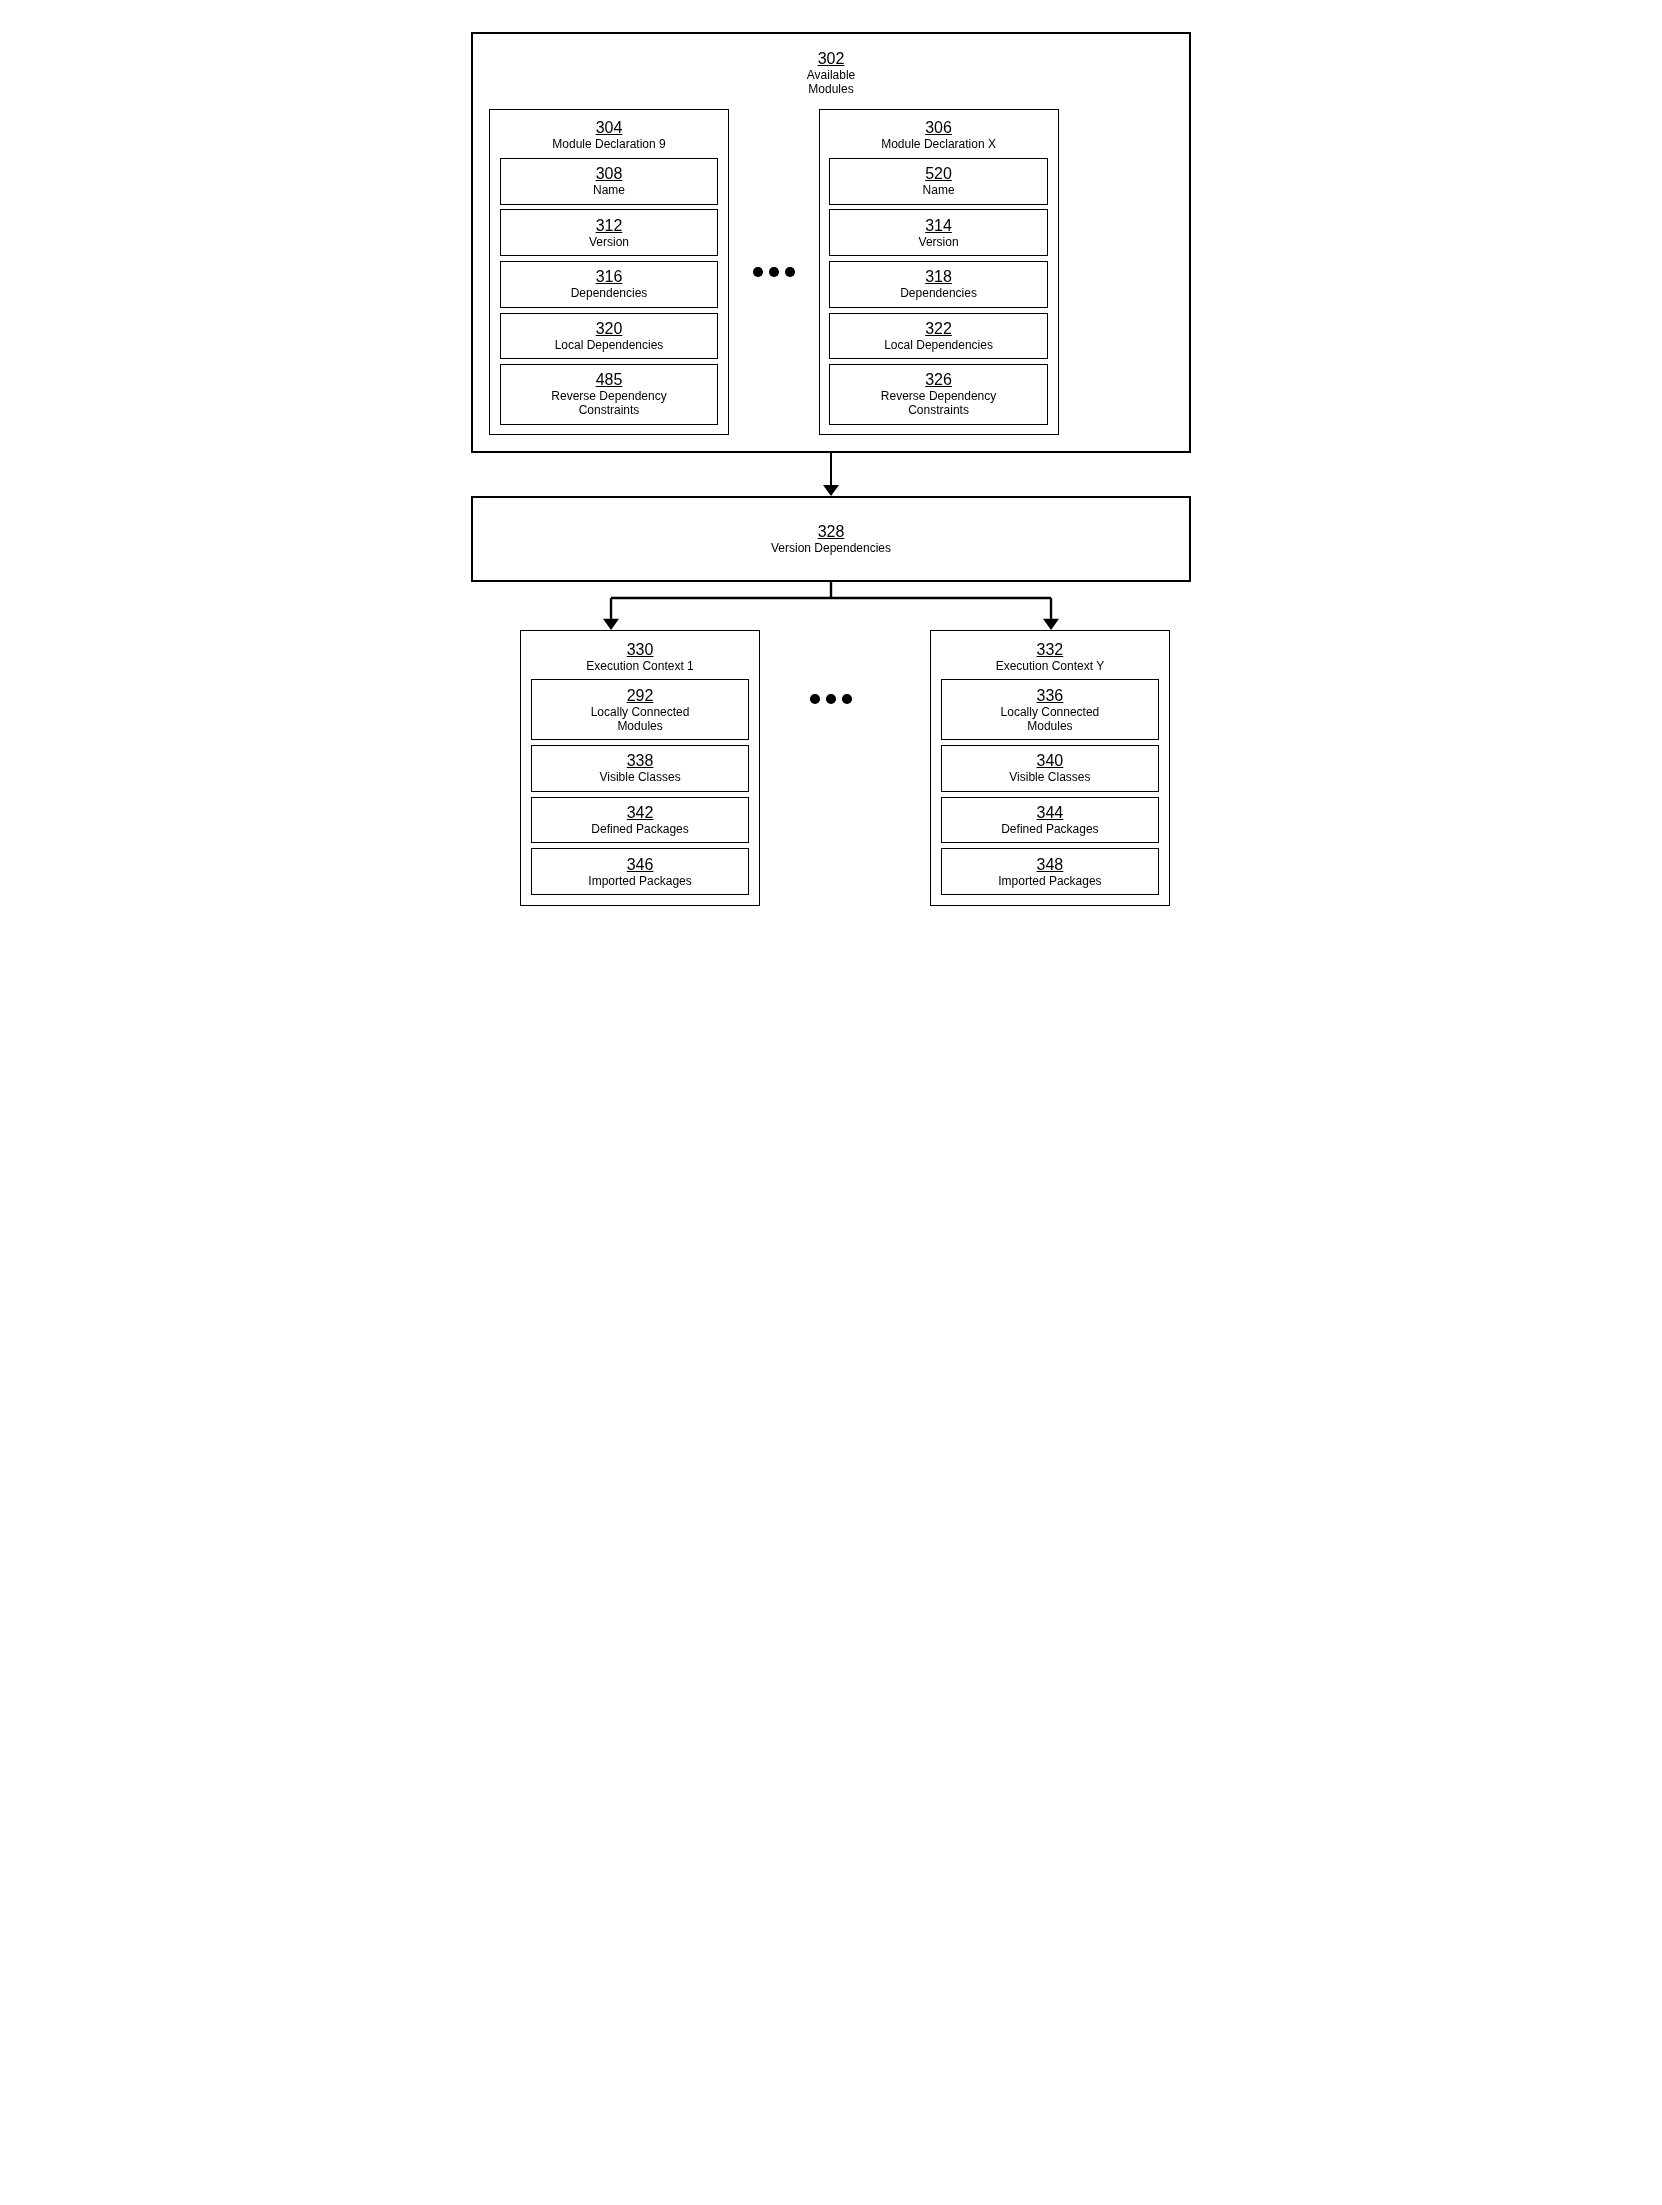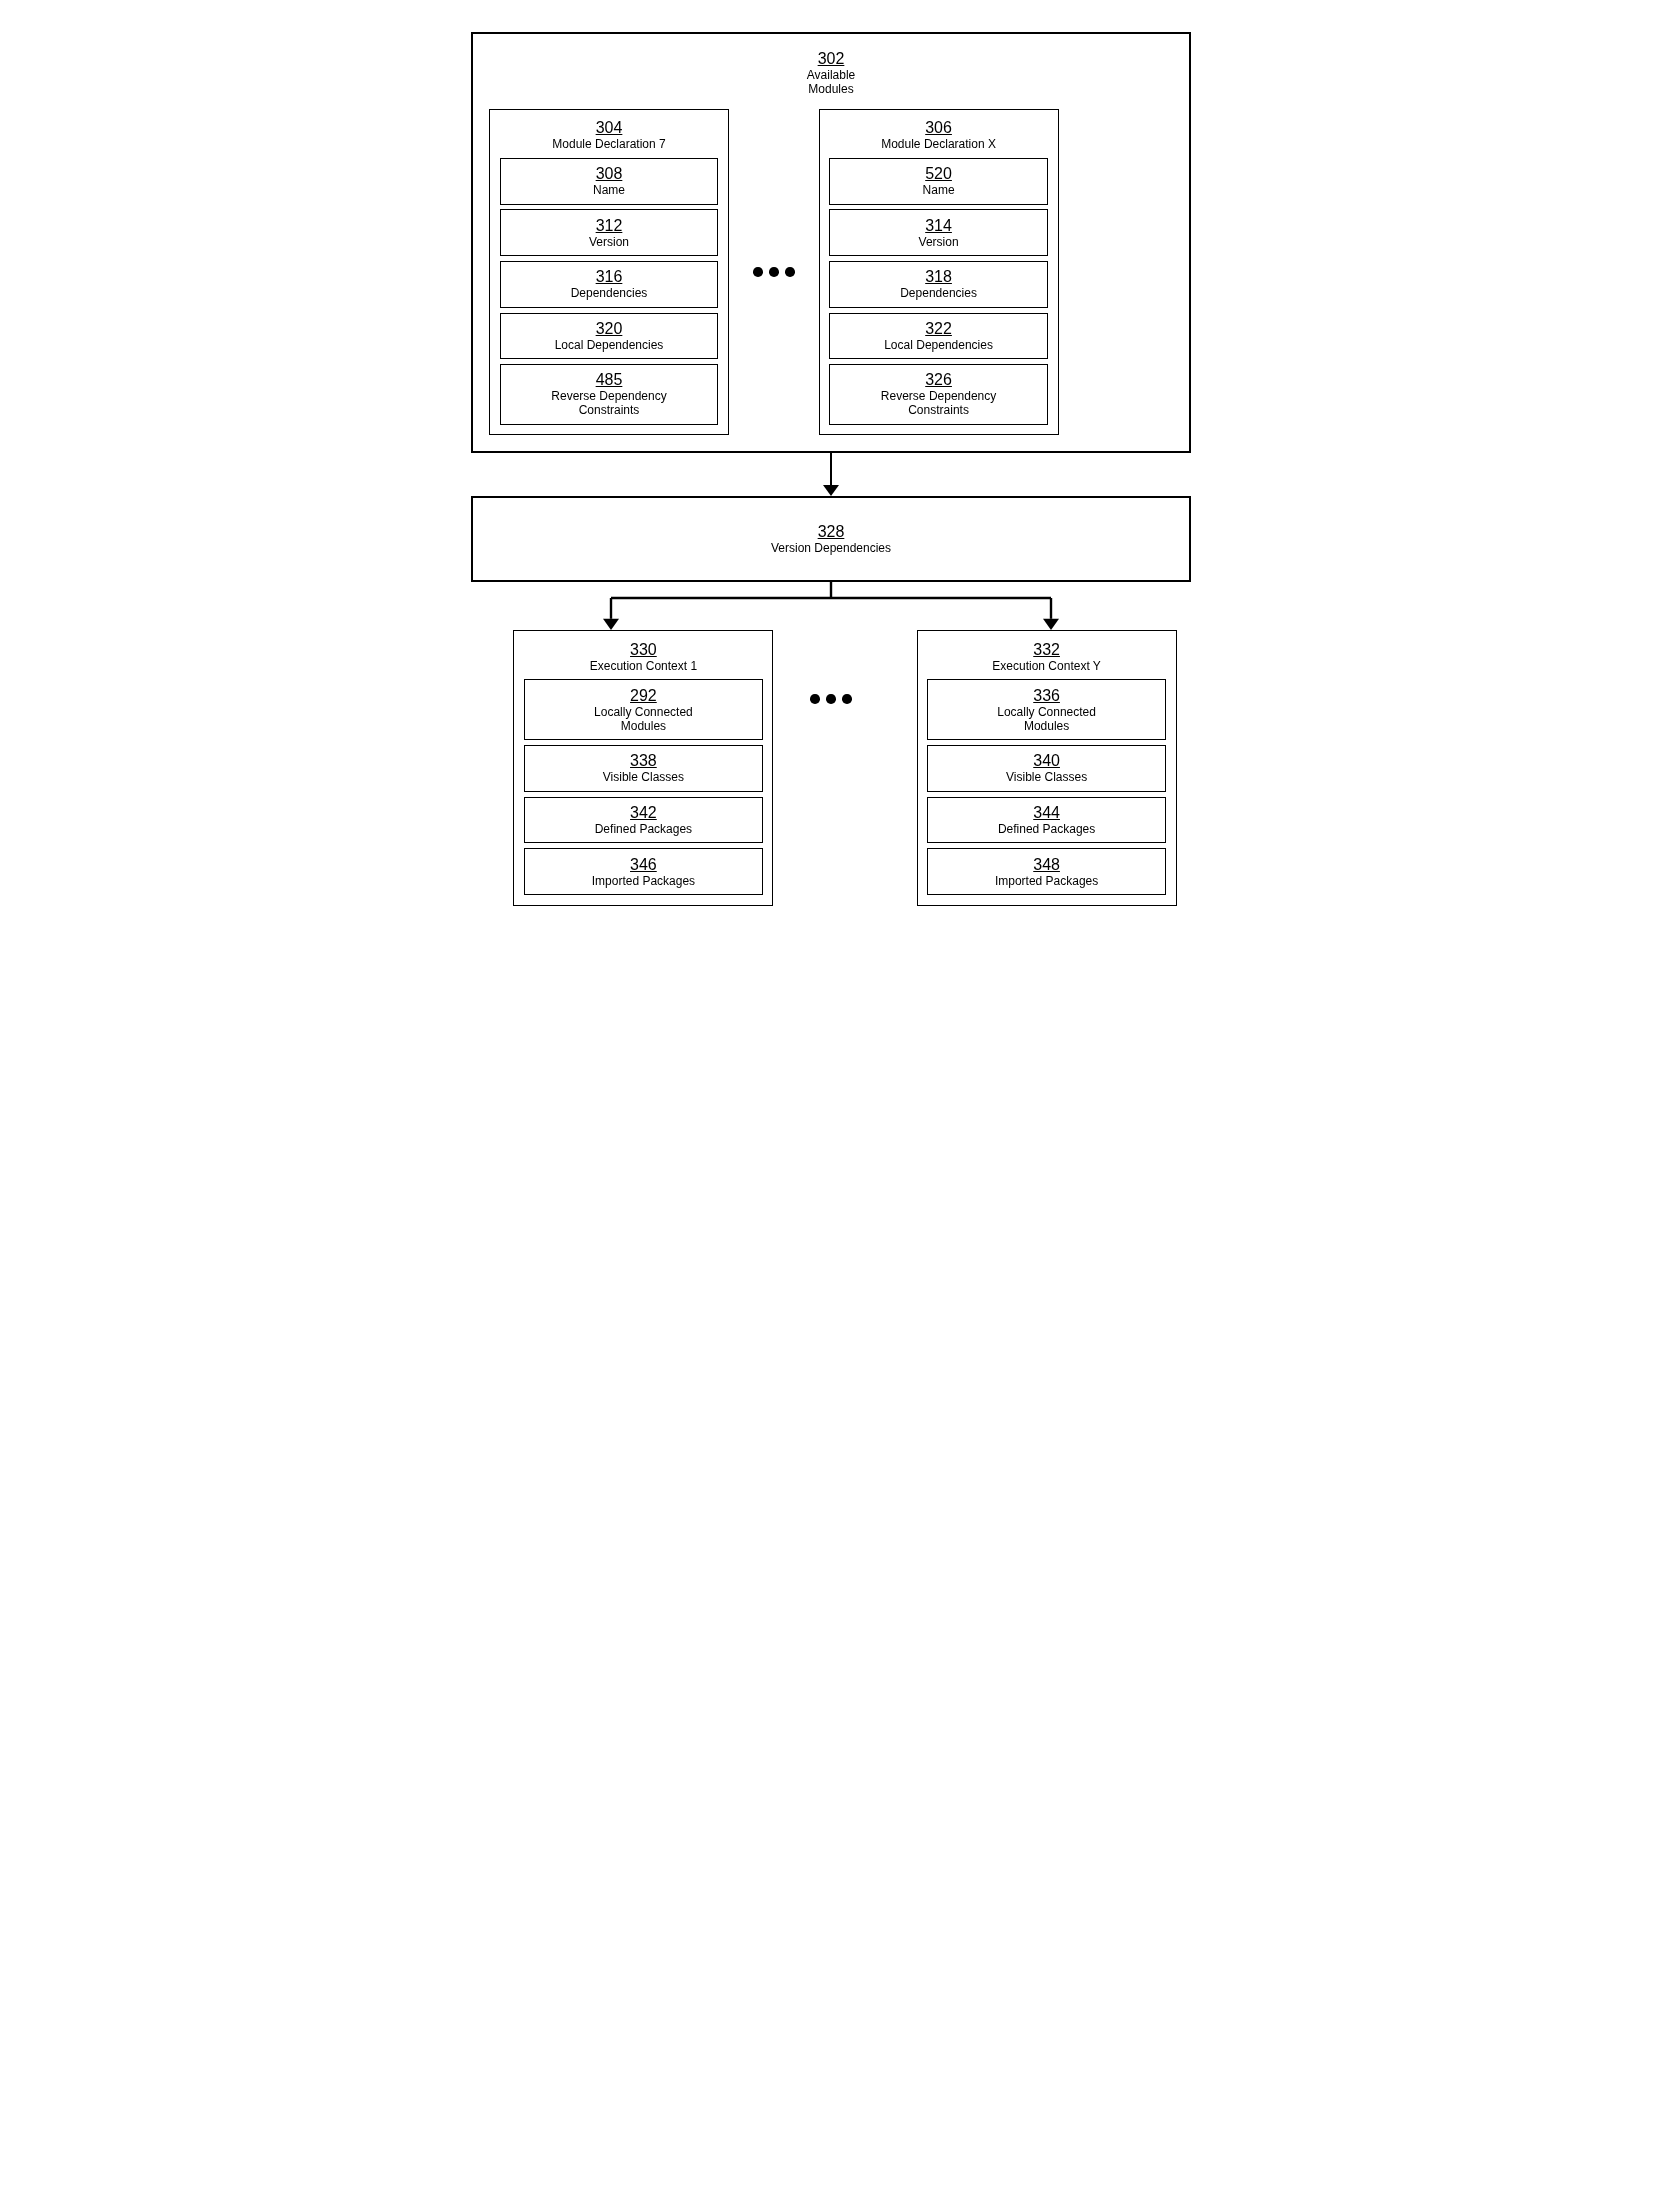--- a/index.html
+++ b/index.html
@@ -118,21 +118,21 @@
       width: 100%;
       display: flex;
       justify-content: space-around;
       align-items: flex-start;
       position: relative;
       margin-top: 0;
     }
     .exec-context-box {
       border: 1.6px solid #000;
       padding: 9.6px;
-      width: 260px;
+      width: 240px;
       margin-left: 28px;
     }
     .exec-title {
       text-align: center;
       margin-bottom: 6.4px;
     }
   </style>
 </head>
 <body>
 
@@ -141,21 +141,21 @@
   <div class="available-modules-box">
     <div class="available-modules-title">
       <span class="ref">302</span>
       <span class="label">Available<br>Modules</span>
     </div>
     <div class="modules-row">
 
       <div class="module-declaration-box">
         <div class="module-decl-title">
           <span class="ref">304</span>
-          <span class="label">Module Declaration 7</span>
+          <span class="label">Module Declaration 9</span>
         </div>
         <div class="field-box">
           <span class="ref">308</span>
           <span class="label">Name</span>
         </div>
         <div class="field-box">
           <span class="ref">312</span>
           <span class="label">Version</span>
         </div>
         <div class="field-box">

